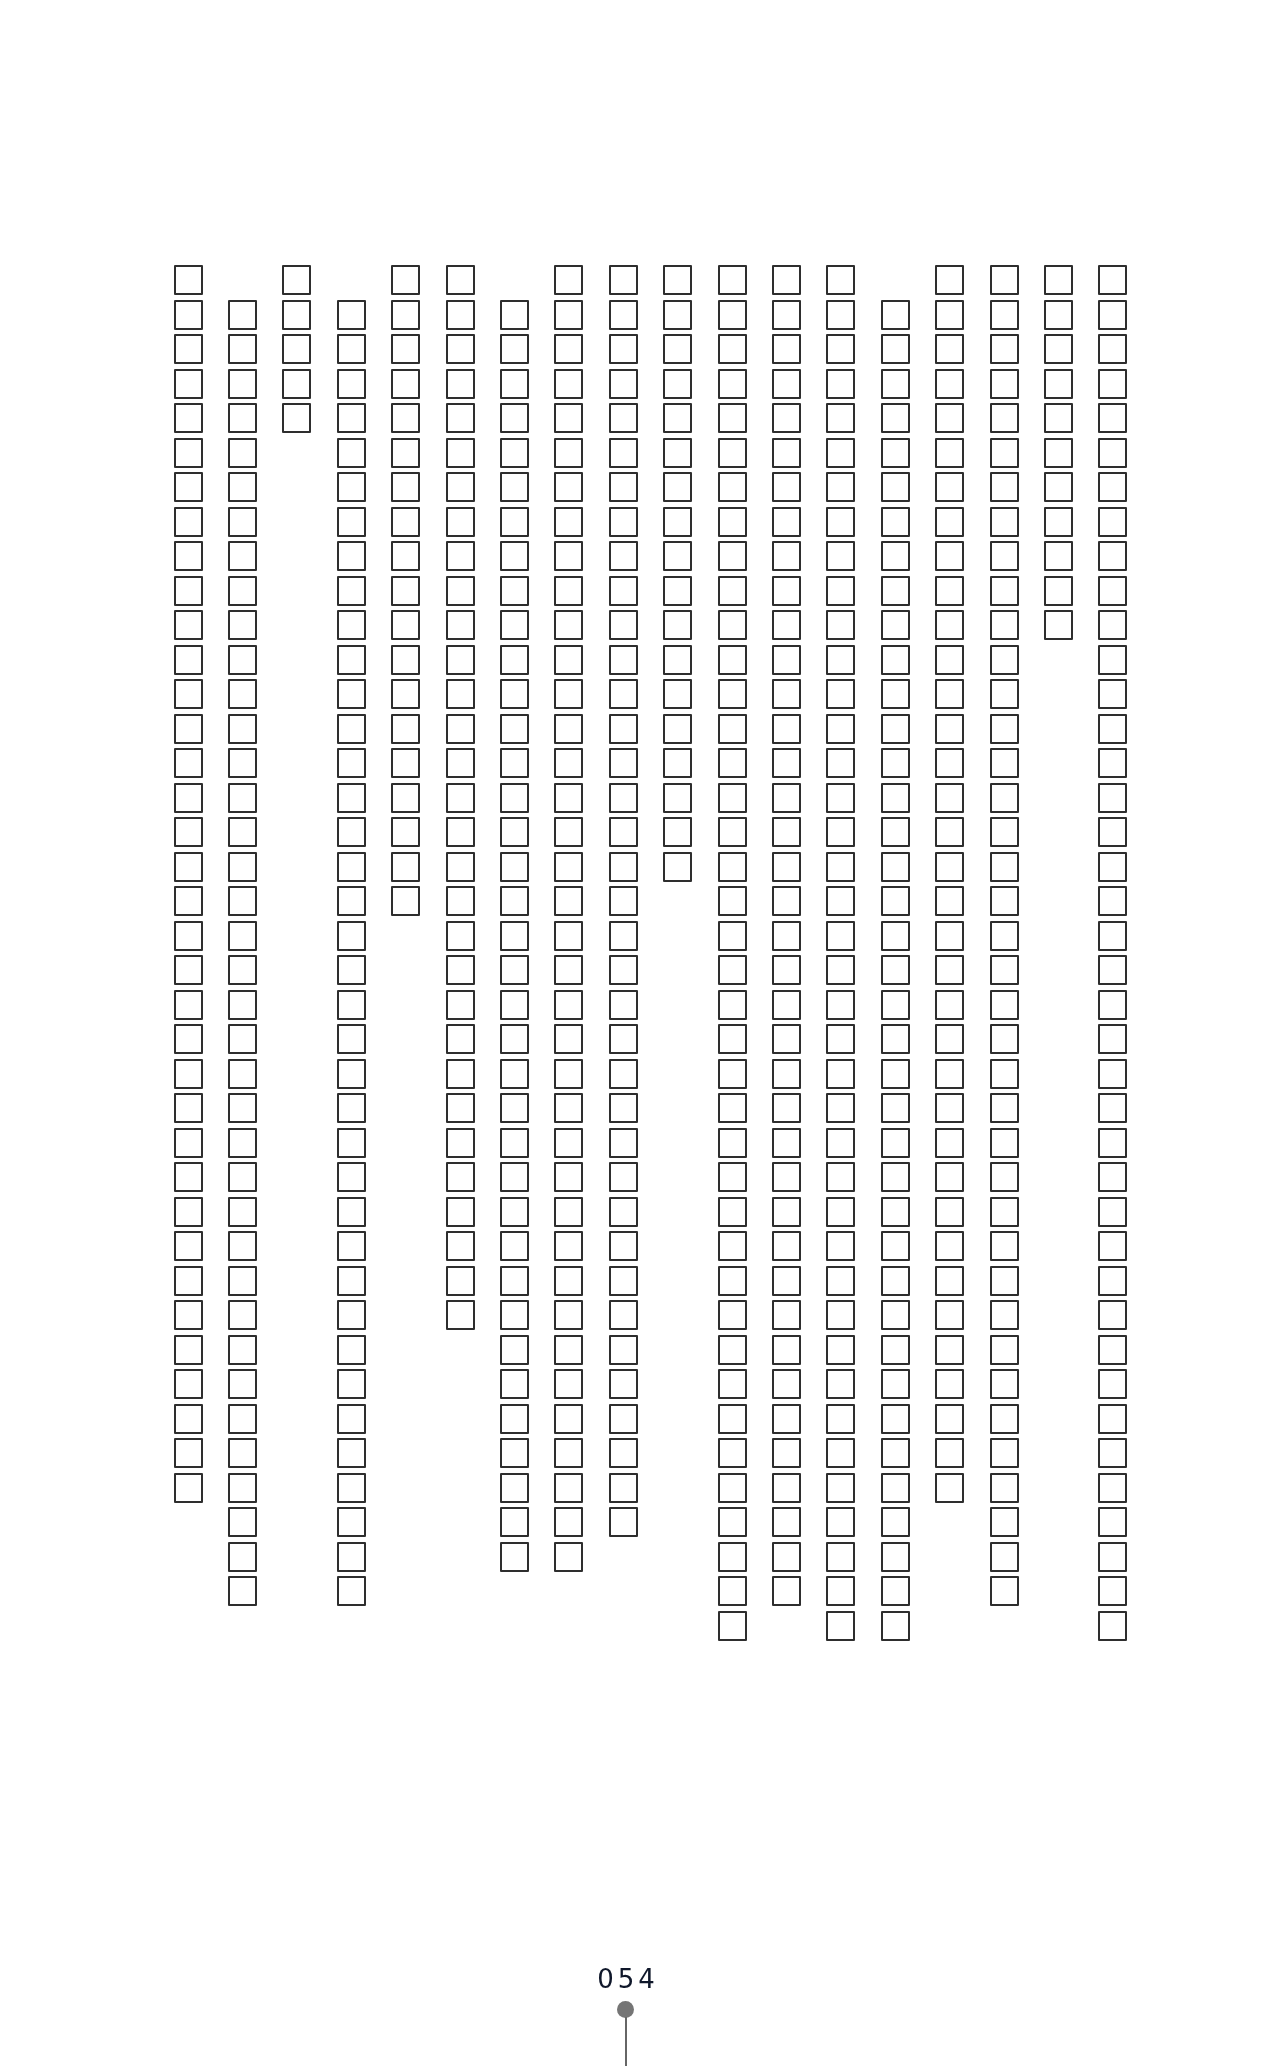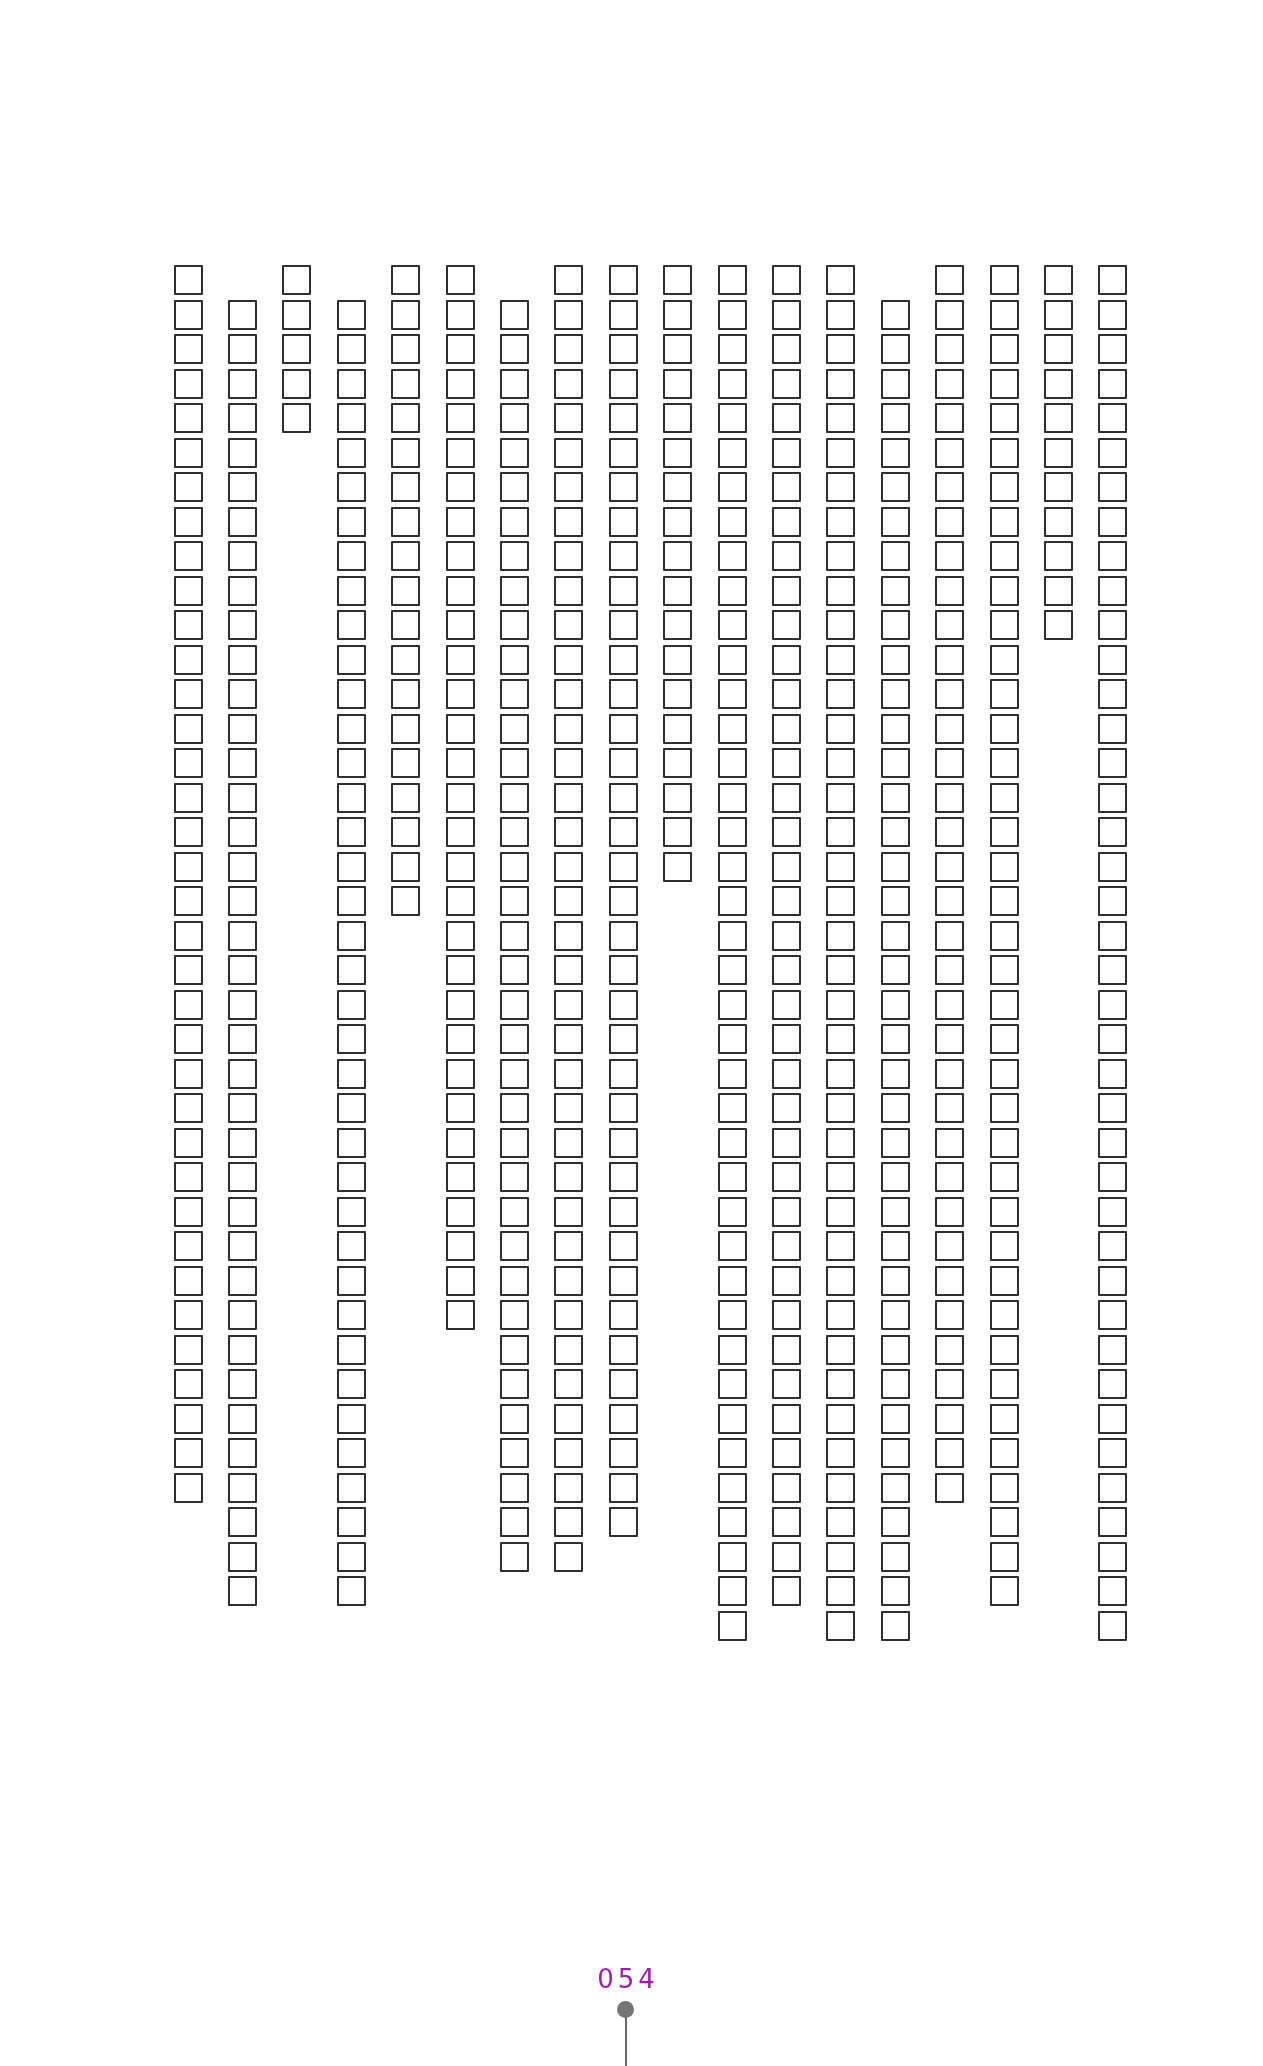--- a/index.html
+++ b/index.html
@@ -40,21 +40,21 @@
     flex: 0 0 auto;
   }
   .page-number {
     position: absolute;
     top: 1964px;
     left: 626px;
     transform: translateX(-50%);
     font-family: "DejaVu Sans", sans-serif;
     font-size: 26px;
     font-weight: 400;
-    color: #a21caf;
+    color: #0f172a;
     letter-spacing: 4px;
     padding-left: 4px; 
     white-space: nowrap;
   }
   .footer-dot {
     position: absolute;
     top: 2001px;
     left: 617px;
     width: 17px;
     height: 17px;

